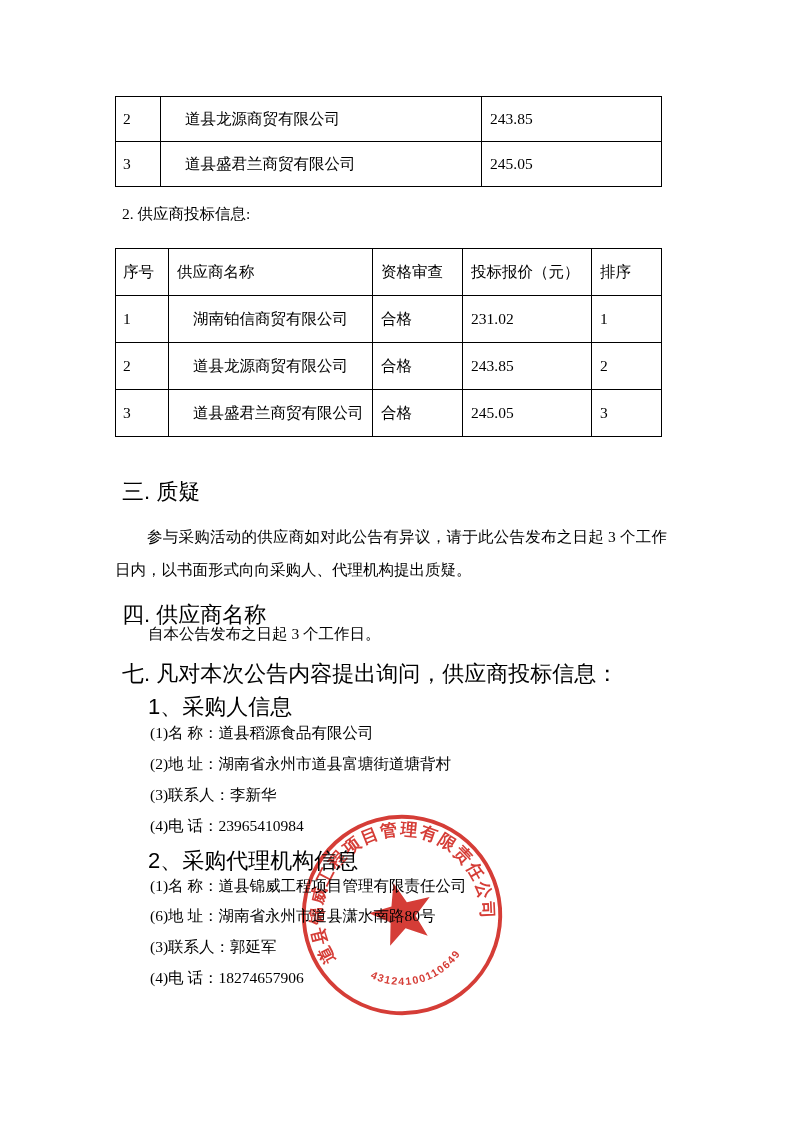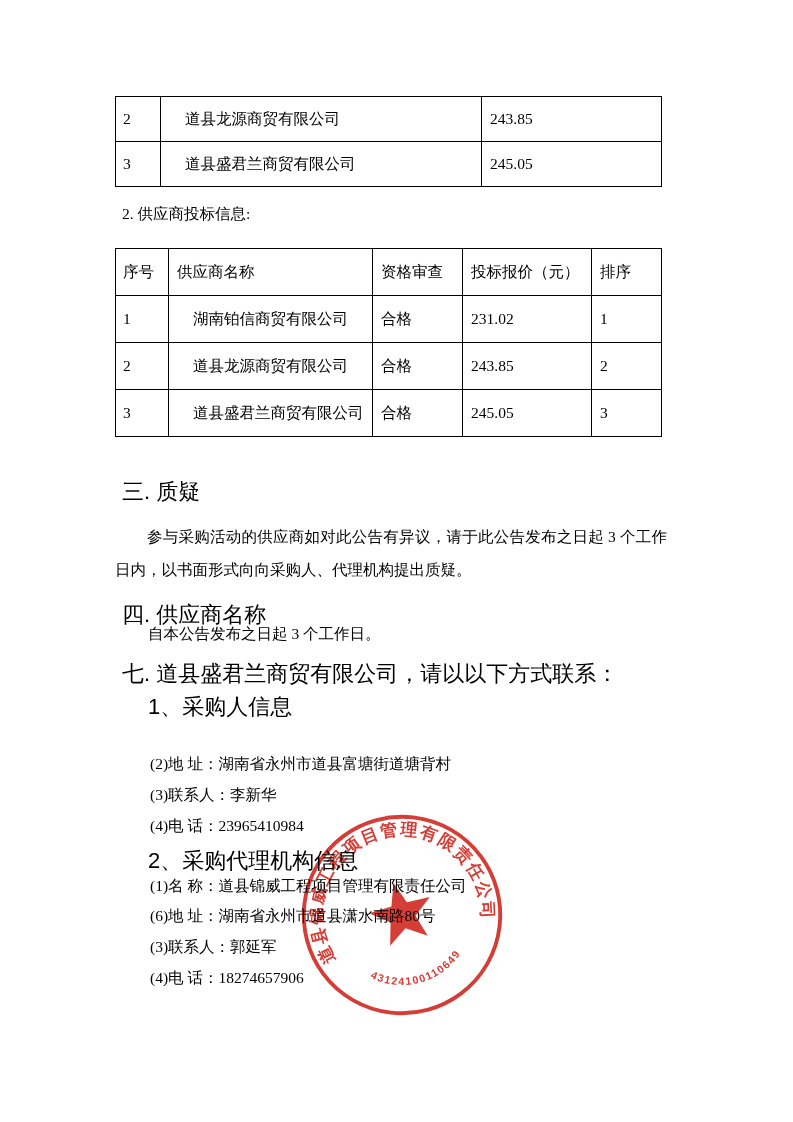--- a/index.html
+++ b/index.html
@@ -129,23 +129,24 @@
       </tr>
     </tbody>
   </table>
 
   <div class="abs h" style="left:122px; top:477px;">三. 质疑</div>
   <div class="abs body-par">参与采购活动的供应商如对此公告有异议，请于此公告发布之日起 3 个工作日内，以书面形式向向采购人、代理机构提出质疑。</div>
 
   <div class="abs h" style="left:122px; top:600px;">四. 供应商名称</div>
   <div class="abs" style="left:148px; top:624px;">自本公告发布之日起 3 个工作日。</div>
 
-  <div class="abs h" style="left:122px; top:659px;">七. 道县盛君兰商贸有限公司，请以以下方式联系：</div>
+  <div class="abs h" style="left:122px; top:659px;">七. 凡对本次公告内容提出询问，供应商投标信息：</div>
 
   <div class="abs h" style="left:148px; top:692px;">1、采购人信息</div>
+  <div class="abs" style="left:150px; top:723px;">(1)名 称：道县稻源食品有限公司</div>
   <div class="abs" style="left:150px; top:754px;">(2)地 址：湖南省永州市道县富塘街道塘背村</div>
   <div class="abs" style="left:150px; top:785px;">(3)联系人：李新华</div>
   <div class="abs" style="left:150px; top:816px;">(4)电 话：23965410984</div>
 
   <div class="abs h" style="left:148px; top:846px;">2、采购代理机构信息</div>
   <div class="abs" style="left:150px; top:876px;">(1)名 称：道县锦威工程项目管理有限责任公司</div>
   <div class="abs" style="left:150px; top:906px;">(6)地 址：湖南省永州市道县潇水南路80号</div>
   <div class="abs" style="left:150px; top:937px;">(3)联系人：郭延军</div>
   <div class="abs" style="left:150px; top:968px;">(4)电 话：18274657906</div>
 

